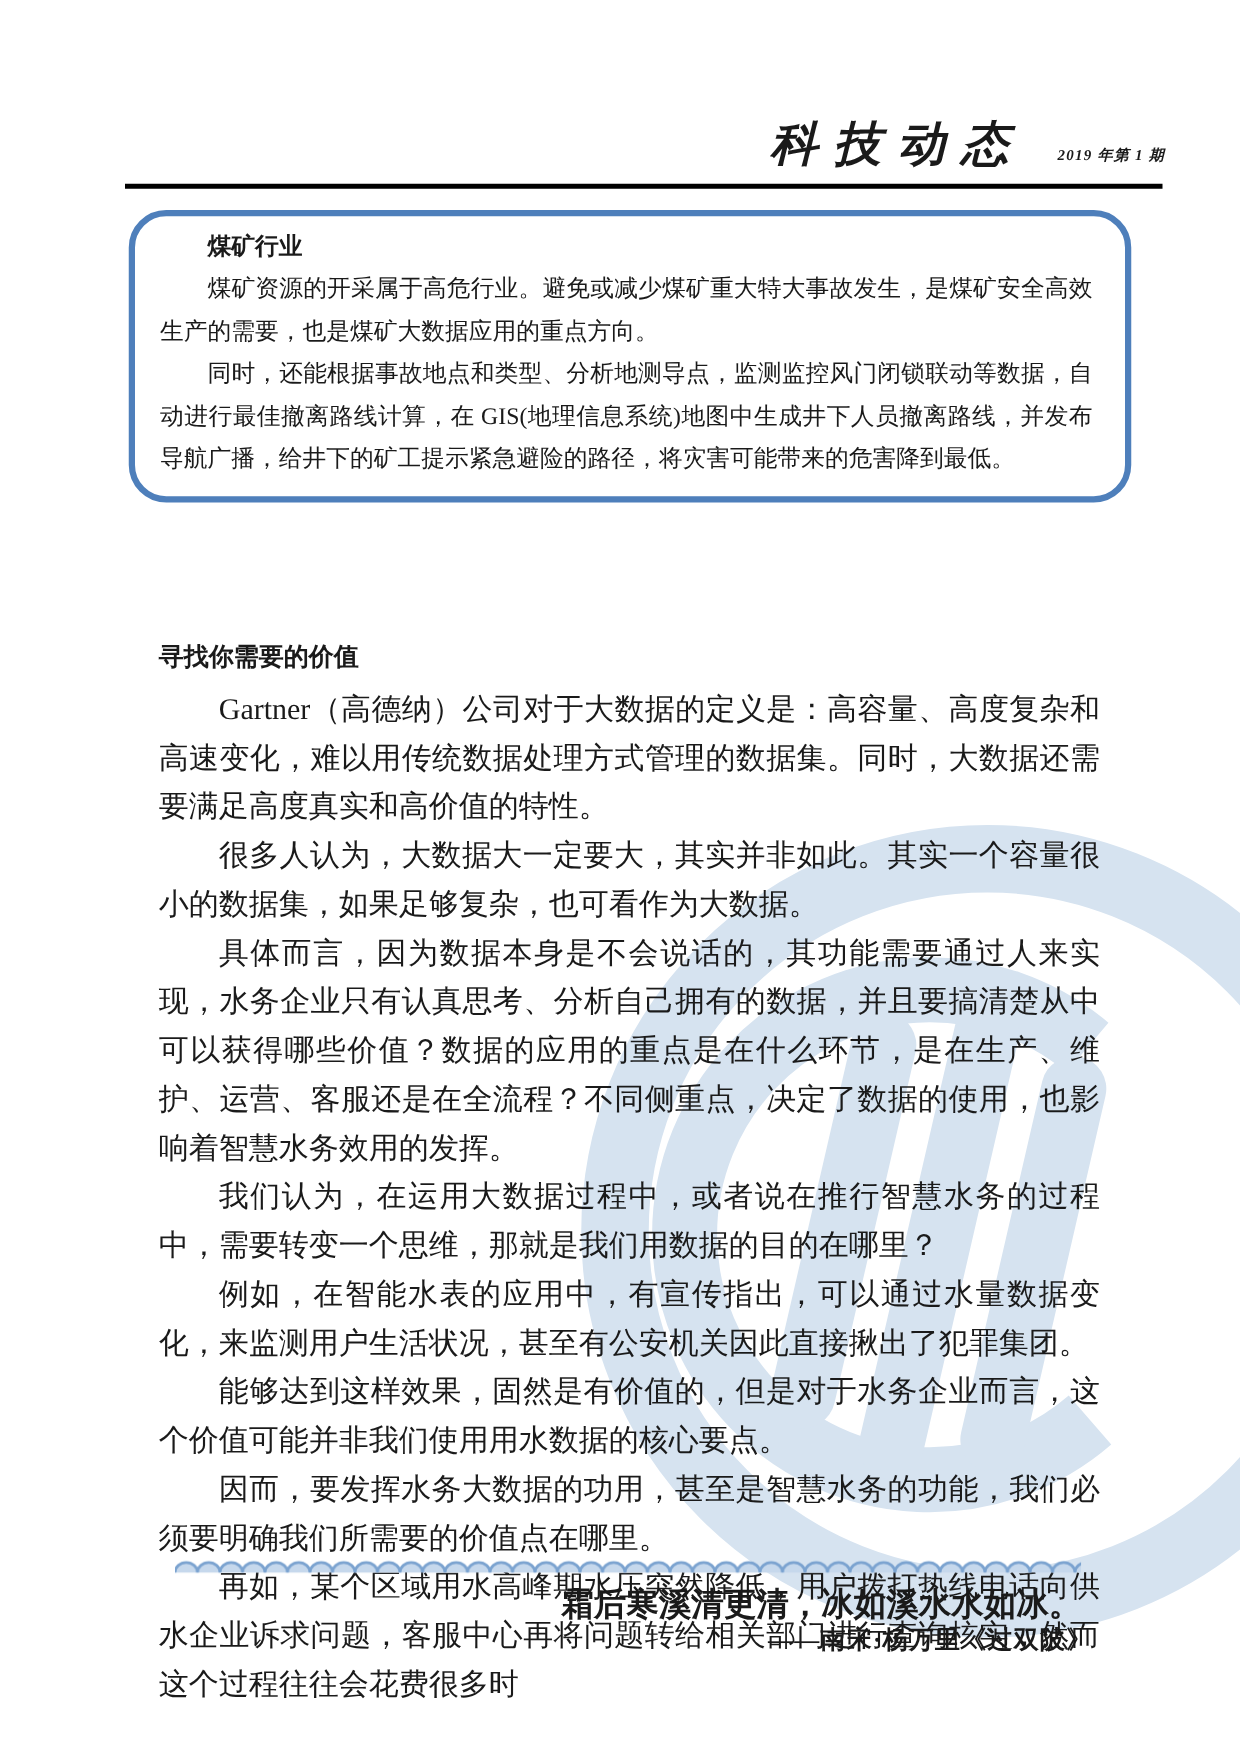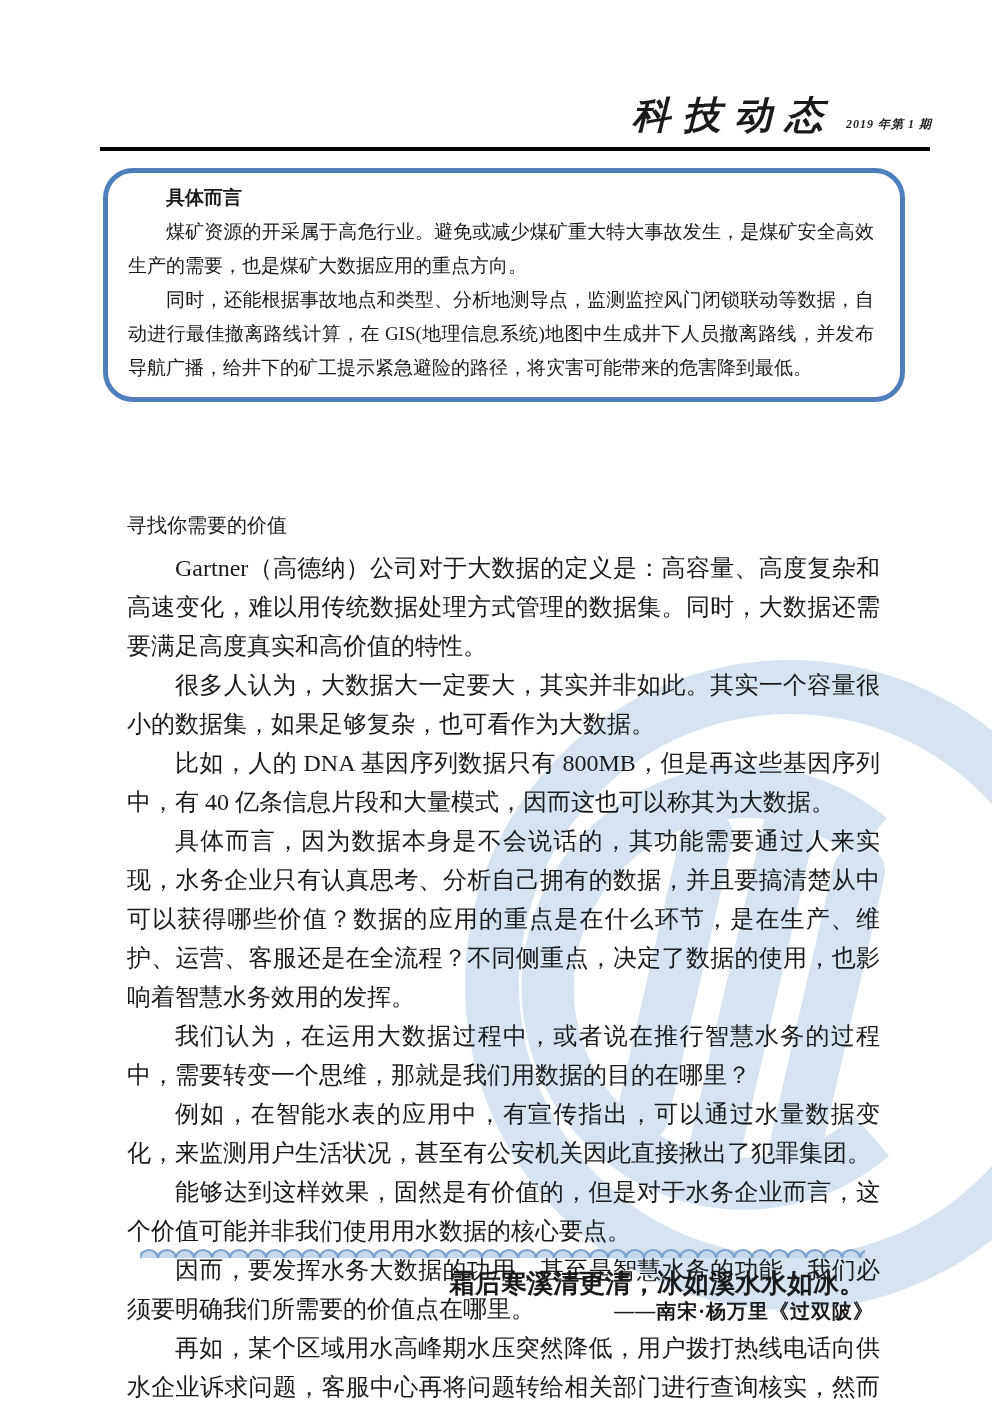--- a/index.html
+++ b/index.html
@@ -12,21 +12,21 @@
     color:#1a1a1a;
   }
   
   .watermark{
     position:absolute;left:0;top:0;width:992px;height:1403px;
     pointer-events:none;z-index:0;
   }
   
   .masthead{
     position:absolute;top:90px;right:60px;z-index:1;
-    display:flex;align-items:baseline;gap:10px;white-space:nowrap;
+    display:flex;align-items:baseline;gap:26px;white-space:nowrap;
   }
   .journal-title{
     font-size:38px;font-weight:bold;font-style:italic;
     letter-spacing:13px;
   }
   .journal-issue{
     font-size:12px;font-weight:bold;font-style:italic;
     letter-spacing:1px;
   }
   .header-rule{
@@ -47,21 +47,21 @@
   }
   .highlight-box p{
     margin:0;text-indent:2em;text-align:justify;
   }
   
   .content{
     position:absolute;left:127px;top:512px;width:753px;z-index:1;
   }
   .section-heading{
     margin:0 0 10px 0;
-    font-size:20px;font-weight:normal;
+    font-size:20px;font-weight:bold;
   }
   .content p{
     margin:0;font-size:24px;line-height:39px;
     text-indent:2em;text-align:justify;
   }
   
   .wave-separator{
     position:absolute;left:140px;top:1247px;width:725px;height:14px;z-index:1;
   }
   .footer-quote{
@@ -91,30 +91,29 @@
     </g>
   </svg>
 
   <div class="masthead">
     <span class="journal-title">科技动态</span>
     <span class="journal-issue">2019 年第 1 期</span>
   </div>
   <div class="header-rule"></div>
 
   <section class="highlight-box">
-    <h3>具体而言</h3>
+    <h3>煤矿行业</h3>
     <p>煤矿资源的开采属于高危行业。避免或减少煤矿重大特大事故发生，是煤矿安全高效生产的需要，也是煤矿大数据应用的重点方向。</p>
     <p>同时，还能根据事故地点和类型、分析地测导点，监测监控风门闭锁联动等数据，自动进行最佳撤离路线计算，在 GIS(地理信息系统)地图中生成井下人员撤离路线，并发布导航广播，给井下的矿工提示紧急避险的路径，将灾害可能带来的危害降到最低。</p>
   </section>
 
   <div class="content">
     <h2 class="section-heading">寻找你需要的价值</h2>
     <p>Gartner（高德纳）公司对于大数据的定义是：高容量、高度复杂和高速变化，难以用传统数据处理方式管理的数据集。同时，大数据还需要满足高度真实和高价值的特性。</p>
     <p>很多人认为，大数据大一定要大，其实并非如此。其实一个容量很小的数据集，如果足够复杂，也可看作为大数据。</p>
-    <p>比如，人的 DNA 基因序列数据只有 800MB，但是再这些基因序列中，有 40 亿条信息片段和大量模式，因而这也可以称其为大数据。</p>
     <p>具体而言，因为数据本身是不会说话的，其功能需要通过人来实现，水务企业只有认真思考、分析自己拥有的数据，并且要搞清楚从中可以获得哪些价值？数据的应用的重点是在什么环节，是在生产、维护、运营、客服还是在全流程？不同侧重点，决定了数据的使用，也影响着智慧水务效用的发挥。</p>
     <p>我们认为，在运用大数据过程中，或者说在推行智慧水务的过程中，需要转变一个思维，那就是我们用数据的目的在哪里？</p>
     <p>例如，在智能水表的应用中，有宣传指出，可以通过水量数据变化，来监测用户生活状况，甚至有公安机关因此直接揪出了犯罪集团。</p>
     <p>能够达到这样效果，固然是有价值的，但是对于水务企业而言，这个价值可能并非我们使用用水数据的核心要点。</p>
     <p>因而，要发挥水务大数据的功用，甚至是智慧水务的功能，我们必须要明确我们所需要的价值点在哪里。</p>
     <p>再如，某个区域用水高峰期水压突然降低，用户拨打热线电话向供水企业诉求问题，客服中心再将问题转给相关部门进行查询核实，然而这个过程往往会花费很多时</p>
   </div>
 
   <div class="wave-separator">
     <svg width="725" height="14" viewBox="0 0 725 14" xmlns="http://www.w3.org/2000/svg" aria-hidden="true">

